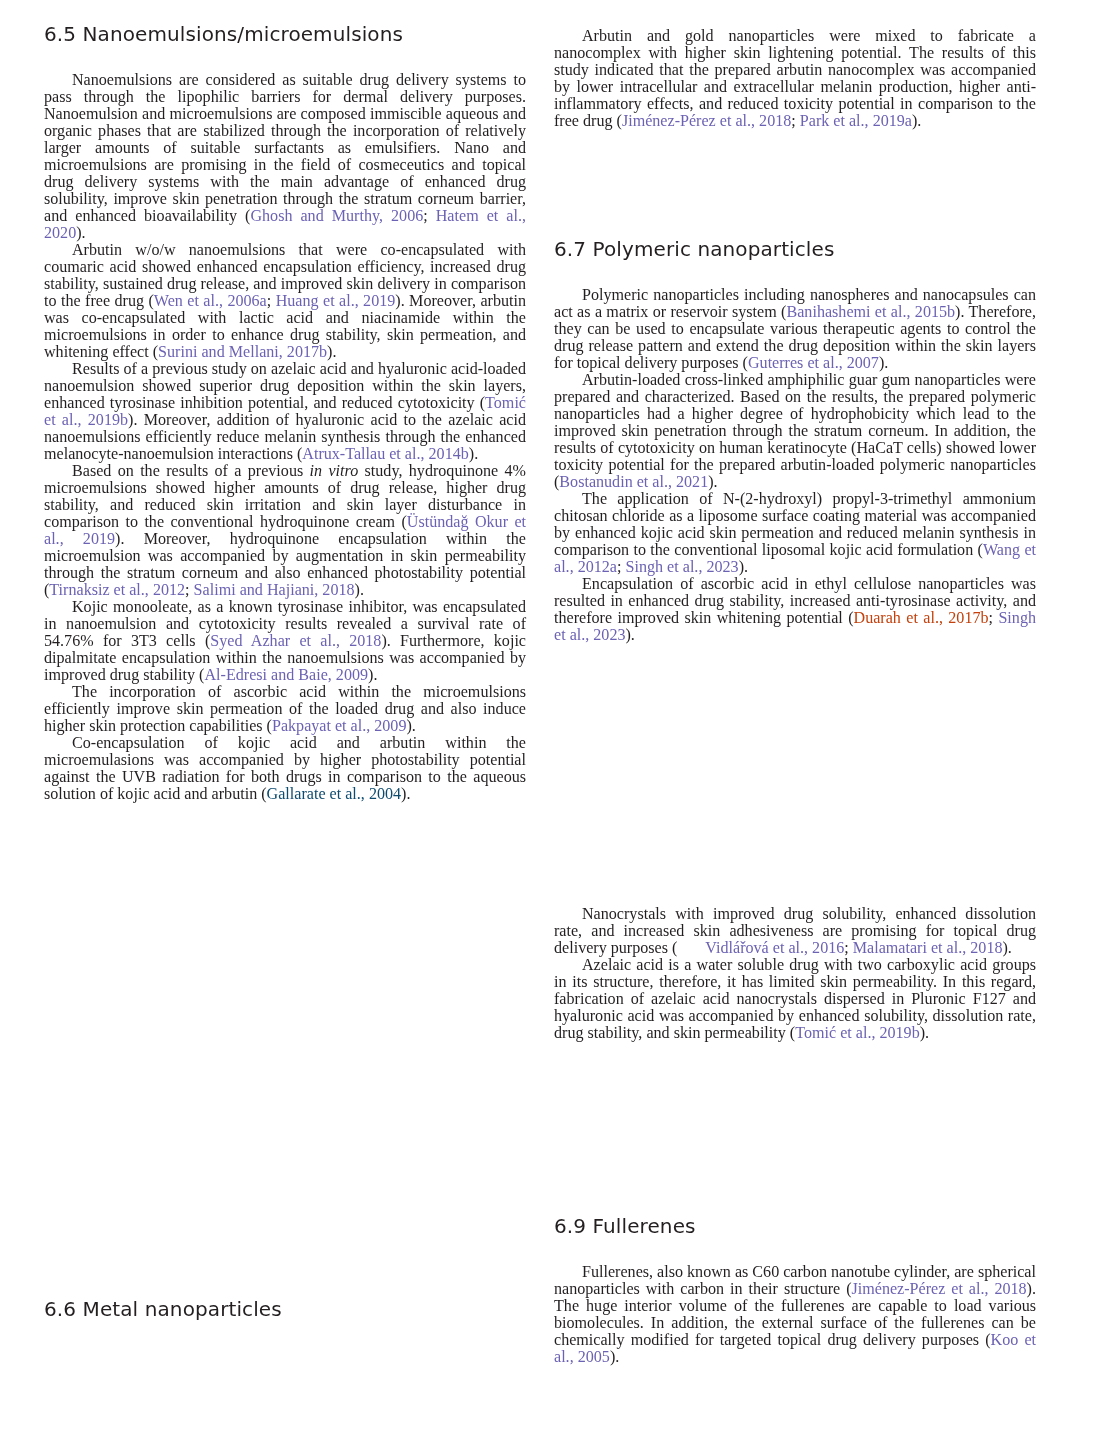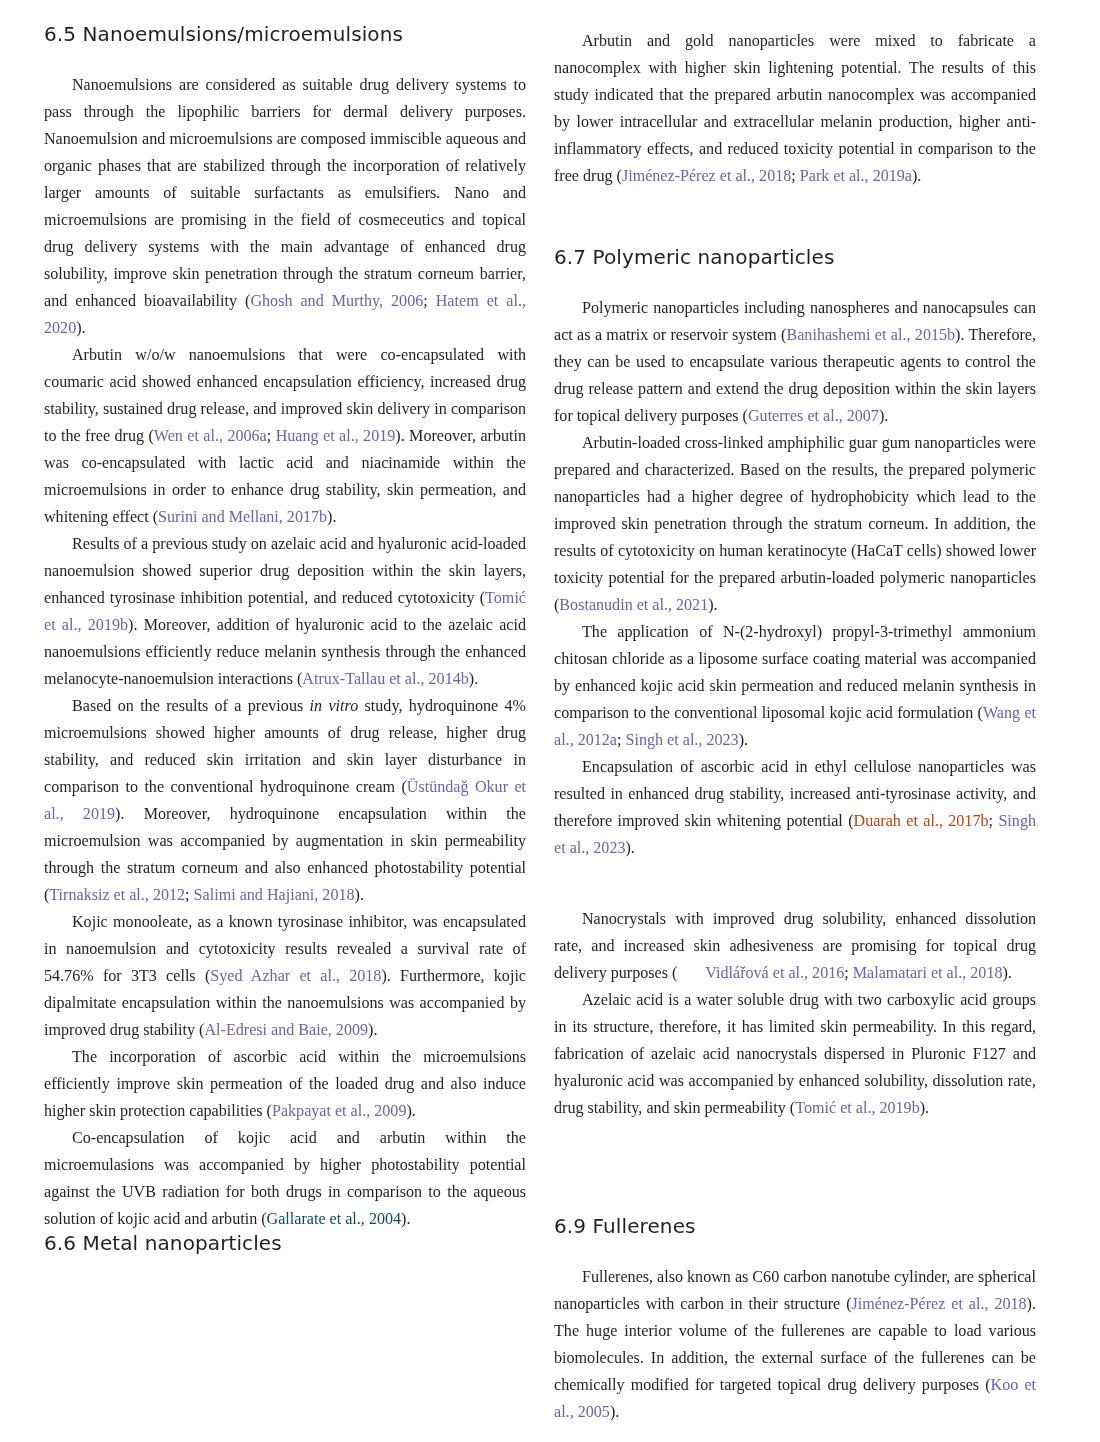--- a/index.html
+++ b/index.html
@@ -11,21 +11,21 @@
     font-family: "DejaVu Sans", sans-serif;
     font-weight: normal;
     font-size: 20px;
     color: #231f20;
     margin: 0;
     letter-spacing: 0.1px;
   }
   p {
     font-family: "Liberation Serif", serif;
     font-size: 16.1px;
-    line-height: 27px;
+    line-height: 17px;
     color: #231f20;
     text-align: justify;
     margin: 0;
     text-indent: 28px;
   }
   a.cite { color: #6b62b3; text-decoration: none; cursor: pointer; }
   em { font-style: italic; }
   .sec { position: absolute; left: 0; width: 482px; }
 </style>
 </head>
@@ -37,32 +37,32 @@
     <div style="margin-top:25px">
         <p><span>Nanoemulsions are considered as suitable drug delivery systems to pass through the lipophilic barriers for dermal delivery purposes. Nanoemulsion and microemulsions are composed immiscible aqueous and organic phases that are stabilized through the incorporation of relatively larger amounts of suitable surfactants as emulsifiers. Nano and microemulsions are promising in the field of cosmeceutics and topical drug delivery systems with the main advantage of enhanced drug solubility, improve skin penetration through the stratum corneum barrier, and enhanced bioavailability (</span><a class="cite" style="color: rgb(107, 98, 179);">Ghosh and Murthy, 2006</a><span>; </span><a class="cite" style="color: rgb(107, 98, 179);">Hatem et al., 2020</a><span>).</span></p>
         <p><span>Arbutin w/o/w nanoemulsions that were co-encapsulated with coumaric acid showed enhanced encapsulation efficiency, increased drug stability, sustained drug release, and improved skin delivery in comparison to the free drug (</span><a class="cite" style="color: rgb(107, 98, 179);">Wen et al., 2006a</a><span>; </span><a class="cite" style="color: rgb(107, 98, 179);">Huang et al., 2019</a><span>). Moreover, arbutin was co-encapsulated with lactic acid and niacinamide within the microemulsions in order to enhance drug stability, skin permeation, and whitening effect (</span><a class="cite" style="color: rgb(107, 98, 179);">Surini and Mellani, 2017b</a><span>).</span></p>
         <p><span>Results of a previous study on azelaic acid and hyaluronic acid-loaded nanoemulsion showed superior drug deposition within the skin layers, enhanced tyrosinase inhibition potential, and reduced cytotoxicity (</span><a class="cite" style="color: rgb(107, 98, 179);">Tomić et al., 2019b</a><span>). Moreover, addition of hyaluronic acid to the azelaic acid nanoemulsions efficiently reduce melanin synthesis through the enhanced melanocyte-nanoemulsion interactions (</span><a class="cite" style="color: rgb(107, 98, 179);">Atrux-Tallau et al., 2014b</a><span>).</span></p>
         <p><span>Based on the results of a previous </span><em>in vitro</em><span> study, hydroquinone 4% microemulsions showed higher amounts of drug release, higher drug stability, and reduced skin irritation and skin layer disturbance in comparison to the conventional hydroquinone cream (</span><a class="cite" style="color: rgb(107, 98, 179);">Üstündağ Okur et al., 2019</a><span>). Moreover, hydroquinone encapsulation within the microemulsion was accompanied by augmentation in skin permeability through the stratum corneum and also enhanced photostability potential (</span><a class="cite" style="color: rgb(107, 98, 179);">Tirnaksiz et al., 2012</a><span>; </span><a class="cite" style="color: rgb(107, 98, 179);">Salimi and Hajiani, 2018</a><span>).</span></p>
         <p><span>Kojic monooleate, as a known tyrosinase inhibitor, was encapsulated in nanoemulsion and cytotoxicity results revealed a survival rate of 54.76% for 3T3 cells (</span><a class="cite" style="color: rgb(107, 98, 179);">Syed Azhar et al., 2018</a><span>). Furthermore, kojic dipalmitate encapsulation within the nanoemulsions was accompanied by improved drug stability (</span><a class="cite" style="color: rgb(107, 98, 179);">Al-Edresi and Baie, 2009</a><span>).</span></p>
         <p><span>The incorporation of ascorbic acid within the microemulsions efficiently improve skin permeation of the loaded drug and also induce higher skin protection capabilities (</span><a class="cite" style="color: rgb(107, 98, 179);">Pakpayat et al., 2009</a><span>).</span></p>
         <p><span>Co-encapsulation of kojic acid and arbutin within the microemulasions was accompanied by higher photostability potential against the UVB radiation for both drugs in comparison to the aqueous solution of kojic acid and arbutin (</span><a class="cite" style="color: #0c4a6e;">Gallarate et al., 2004</a><span>).</span></p>
       </div>
   </div>
-  <div class="sec" style="top:1231px">
+  <div class="sec" style="top:1297px">
     <h2>6.6 Metal nanoparticles</h2>
   </div>
 </div>
 
 <div id="col-right" class="col">
   <div class="sec" style="top:27px">
     <div>
         <p><span>Arbutin and gold nanoparticles were mixed to fabricate a nanocomplex with higher skin lightening potential. The results of this study indicated that the prepared arbutin nanocomplex was accompanied by lower intracellular and extracellular melanin production, higher anti-inflammatory effects, and reduced toxicity potential in comparison to the free drug (</span><a class="cite" style="color: rgb(107, 98, 179);">Jiménez-Pérez et al., 2018</a><span>; </span><a class="cite" style="color: rgb(107, 98, 179);">Park et al., 2019a</a><span>).</span></p>
       </div>
   </div>
-  <div class="sec" style="top:245px">
+  <div class="sec" style="top:237px">
     <h2>6.7 Polymeric nanoparticles</h2>
     <div style="margin-top:25px">
         <p><span>Polymeric nanoparticles including nanospheres and nanocapsules can act as a matrix or reservoir system (</span><a class="cite" style="color: rgb(107, 98, 179);">Banihashemi et al., 2015b</a><span>). Therefore, they can be used to encapsulate various therapeutic agents to control the drug release pattern and extend the drug deposition within the skin layers for topical delivery purposes (</span><a class="cite" style="color: rgb(107, 98, 179);">Guterres et al., 2007</a><span>).</span></p>
         <p><span>Arbutin-loaded cross-linked amphiphilic guar gum nanoparticles were prepared and characterized. Based on the results, the prepared polymeric nanoparticles had a higher degree of hydrophobicity which lead to the improved skin penetration through the stratum corneum. In addition, the results of cytotoxicity on human keratinocyte (HaCaT cells) showed lower toxicity potential for the prepared arbutin-loaded polymeric nanoparticles (</span><a class="cite" style="color: rgb(107, 98, 179);">Bostanudin et al., 2021</a><span>).</span></p>
         <p><span>The application of N-(2-hydroxyl) propyl-3-trimethyl ammonium chitosan chloride as a liposome surface coating material was accompanied by enhanced kojic acid skin permeation and reduced melanin synthesis in comparison to the conventional liposomal kojic acid formulation (</span><a class="cite" style="color: rgb(107, 98, 179);">Wang et al., 2012a</a><span>; </span><a class="cite" style="color: rgb(107, 98, 179);">Singh et al., 2023</a><span>).</span></p>
         <p><span>Encapsulation of ascorbic acid in ethyl cellulose nanoparticles was resulted in enhanced drug stability, increased anti-tyrosinase activity, and therefore improved skin whitening potential (</span><a class="cite" style="color: #c2410c;">Duarah et al., 2017b</a><span>; </span><a class="cite" style="color: rgb(107, 98, 179);">Singh et al., 2023</a><span>).</span></p>
       </div>
   </div>
   <div class="sec" style="top:880px">
     <div style="margin-top:25px">

